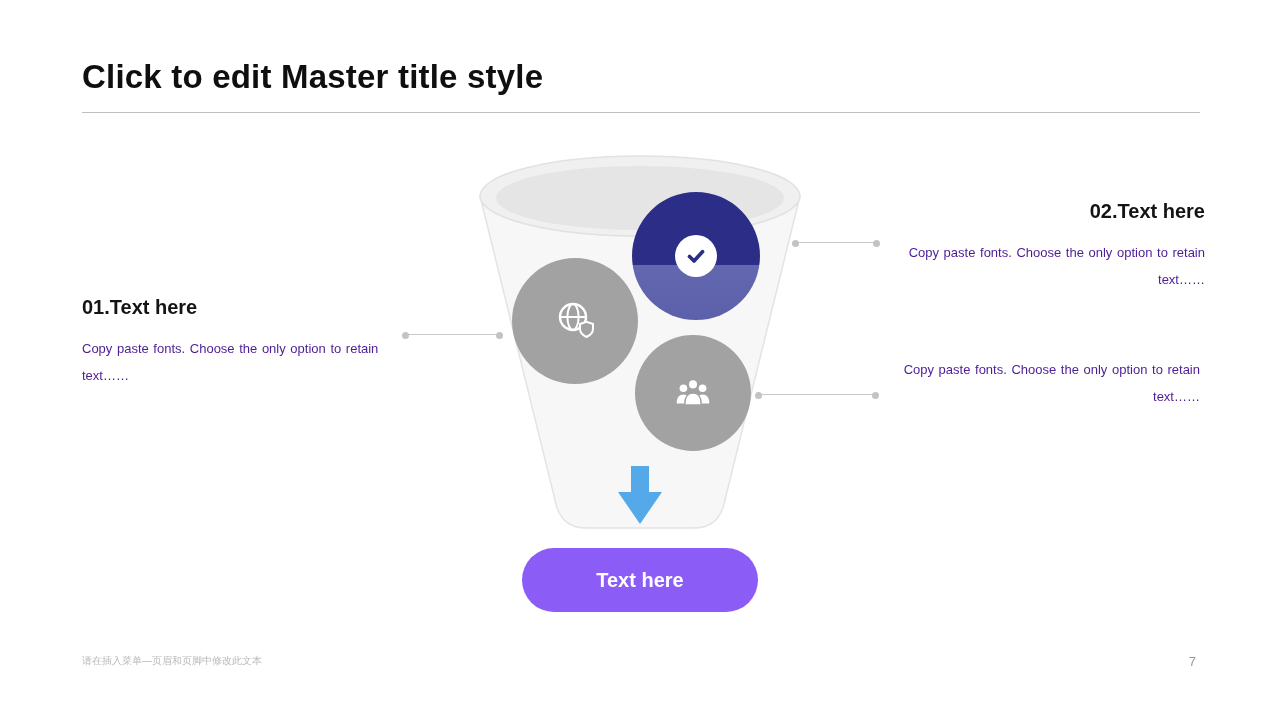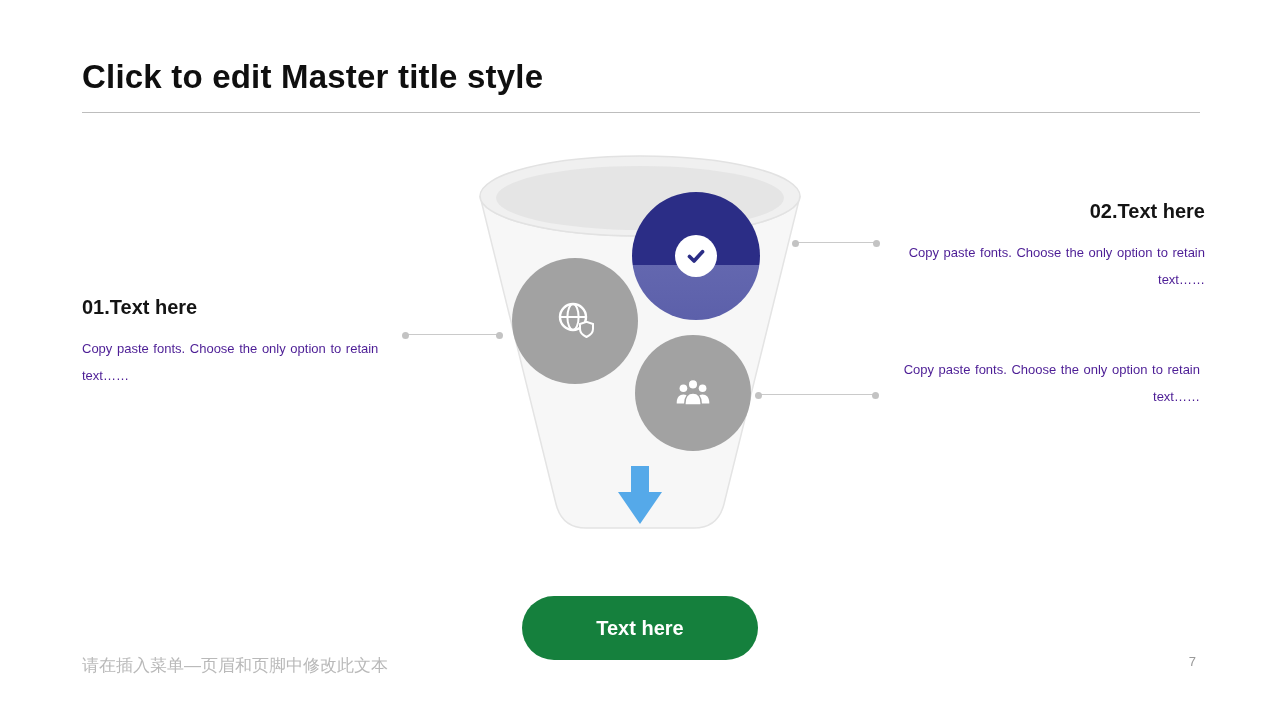--- a/index.html
+++ b/index.html
@@ -36,25 +36,25 @@
   }
   .connector::before{left:-3px;}
   .connector::after{right:-3px;}
   .callout{position:absolute;width:300px;}
   .callout-heading{margin:0 0 16px 0;font-size:20px;font-weight:700;color:#141414;}
   .callout-body{margin:0;font-size:13px;line-height:2.1;color:#4c1d95;word-spacing:1px;}
   .callout-right{text-align:right;}
   .down-arrow{position:absolute;left:618px;top:466px;width:44px;height:58px;}
   .pill-button{
     position:absolute;left:522px;top:548px;width:236px;height:64px;border-radius:32px;
-    background:#15803d;color:#ffffff;border:none;cursor:pointer;
+    background:#8b5cf6;color:#ffffff;border:none;cursor:pointer;
     display:flex;align-items:center;justify-content:center;
-    font-size:20px;font-weight:700;font-family:"Liberation Sans",sans-serif;margin-top:48px;
+    font-size:20px;font-weight:700;font-family:"Liberation Sans",sans-serif;
   }
-  .footer-note{position:absolute;left:82px;top:654px;font-size:17px;color:#b9b9b9;}
+  .footer-note{position:absolute;left:82px;top:654px;font-size:10px;color:#b9b9b9;}
   .page-number{position:absolute;right:84px;top:654px;font-size:13px;color:#9a9a9a;}
 </style>
 </head>
 <body>
 
 <div class="slide">
 
   <h1 class="title">Click to edit Master title style</h1>
   <div class="title-rule"></div>
 

